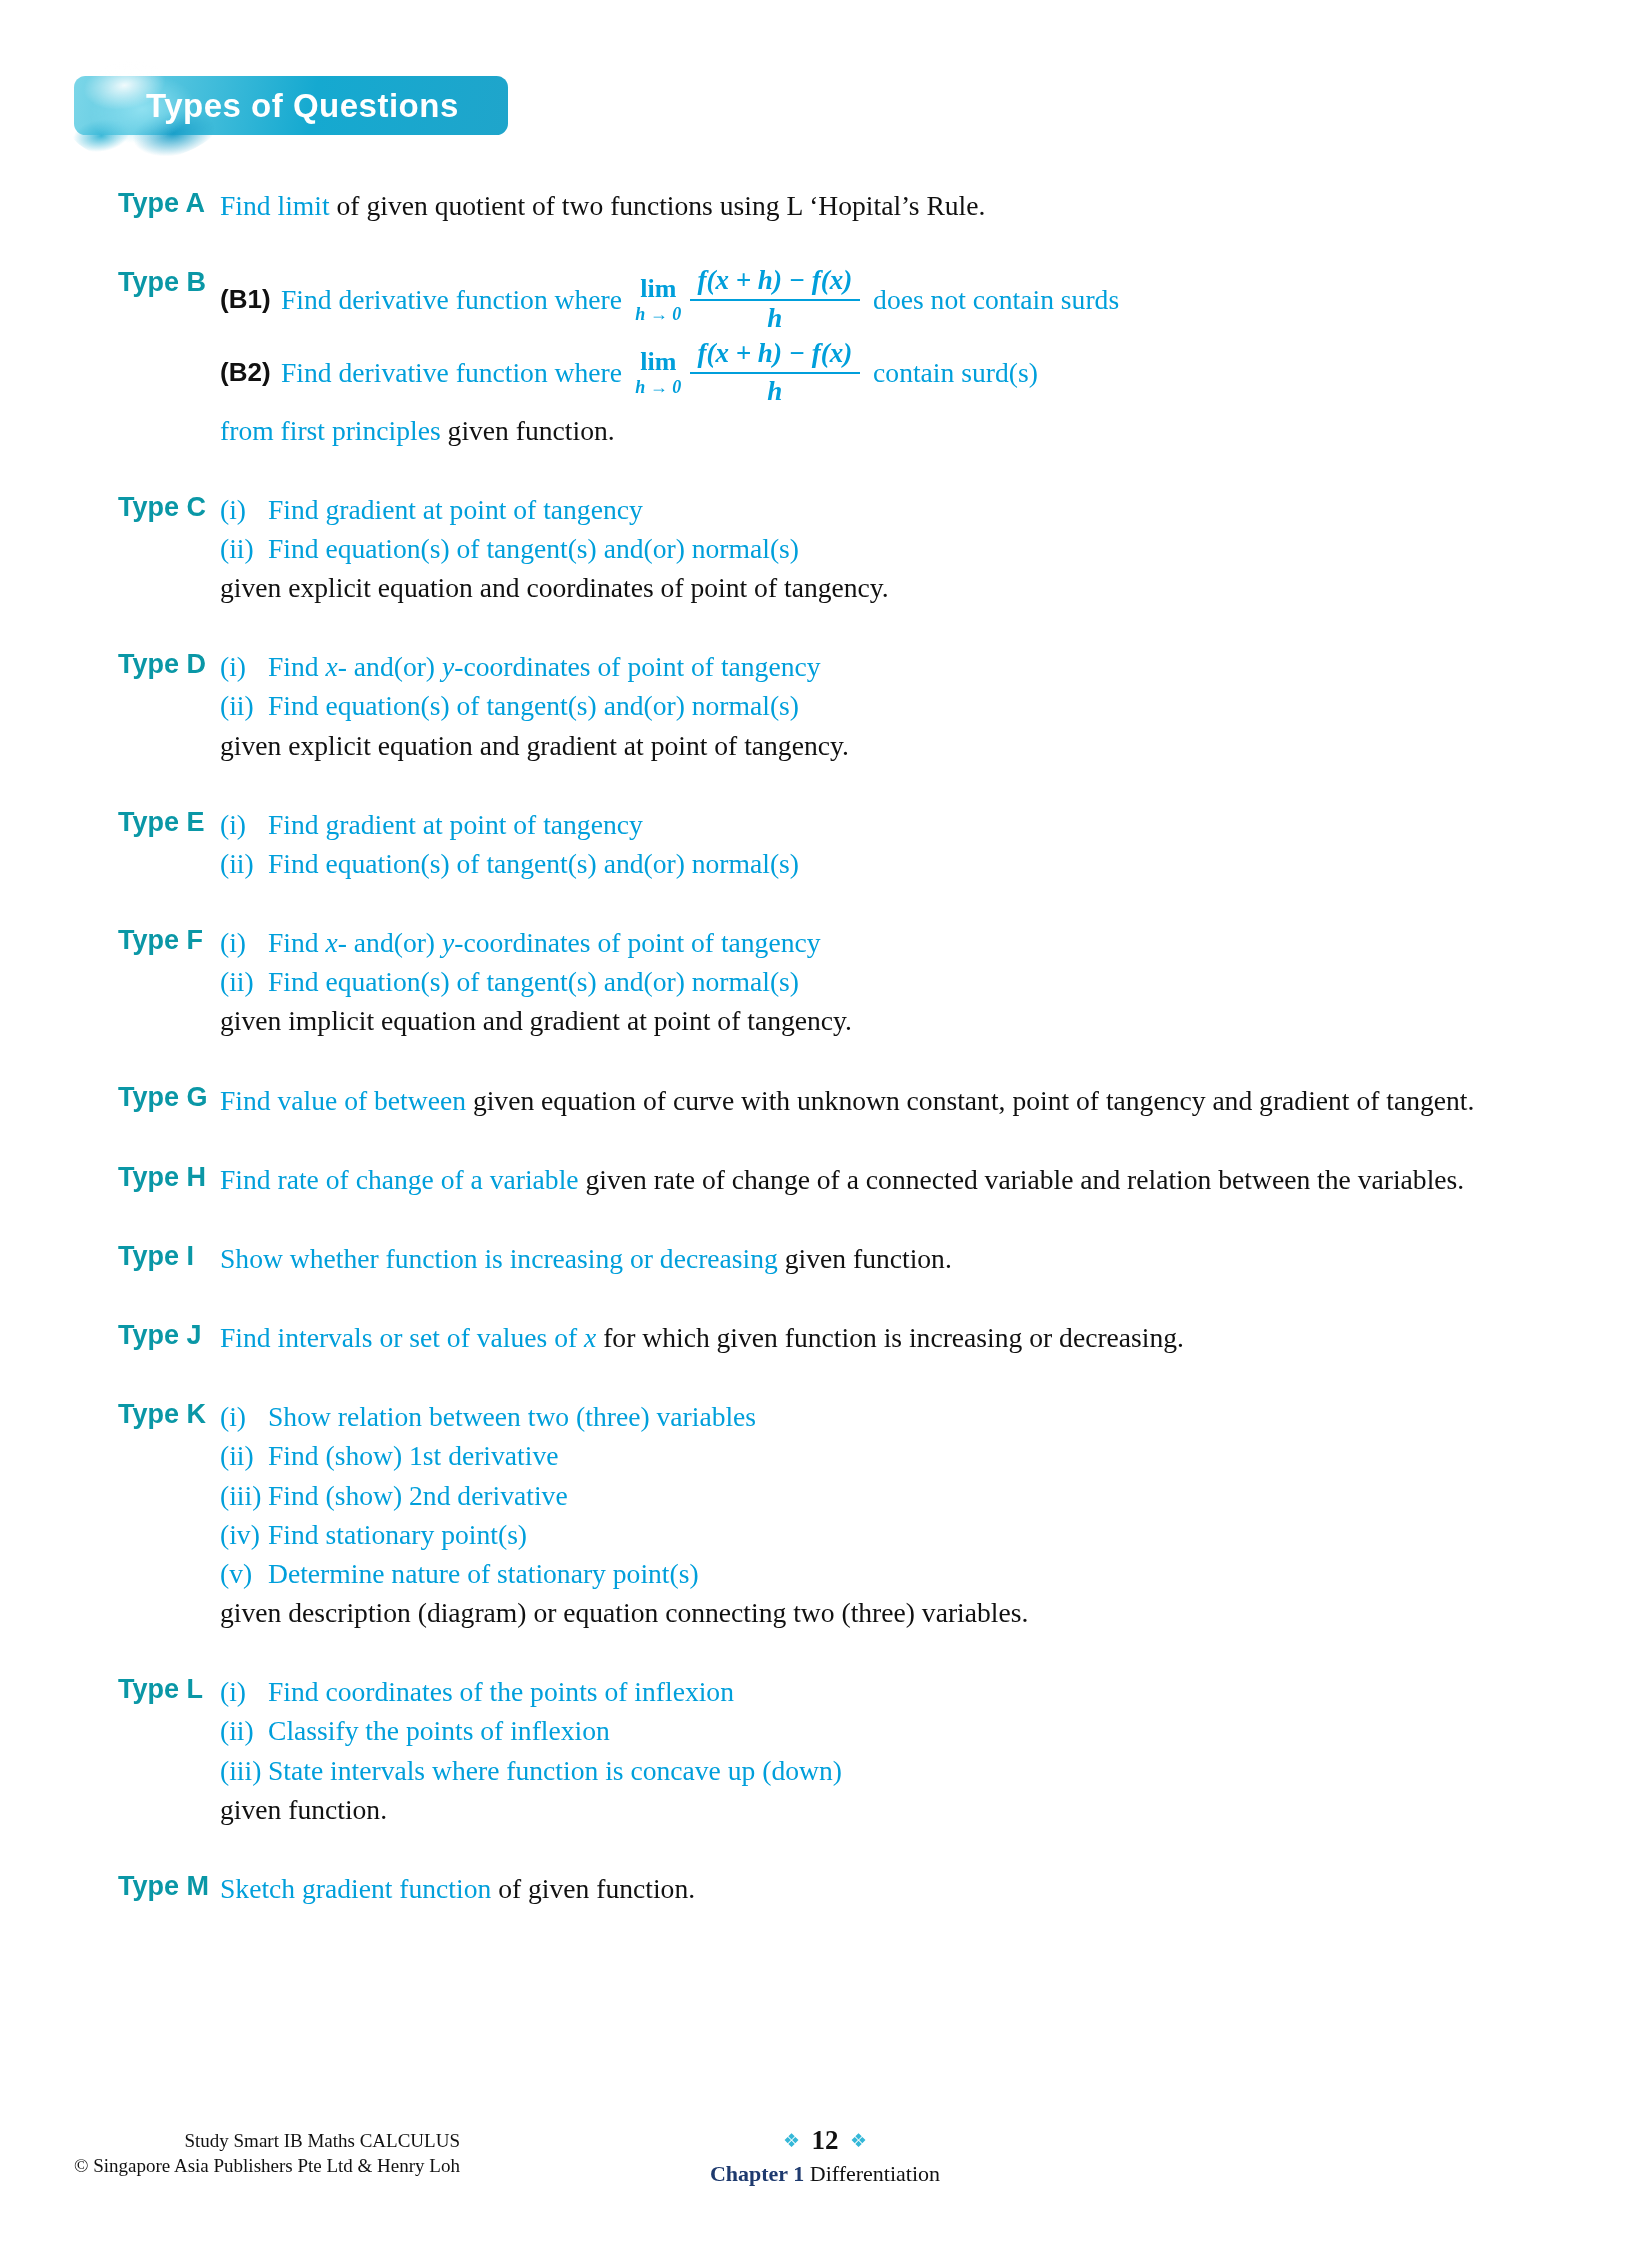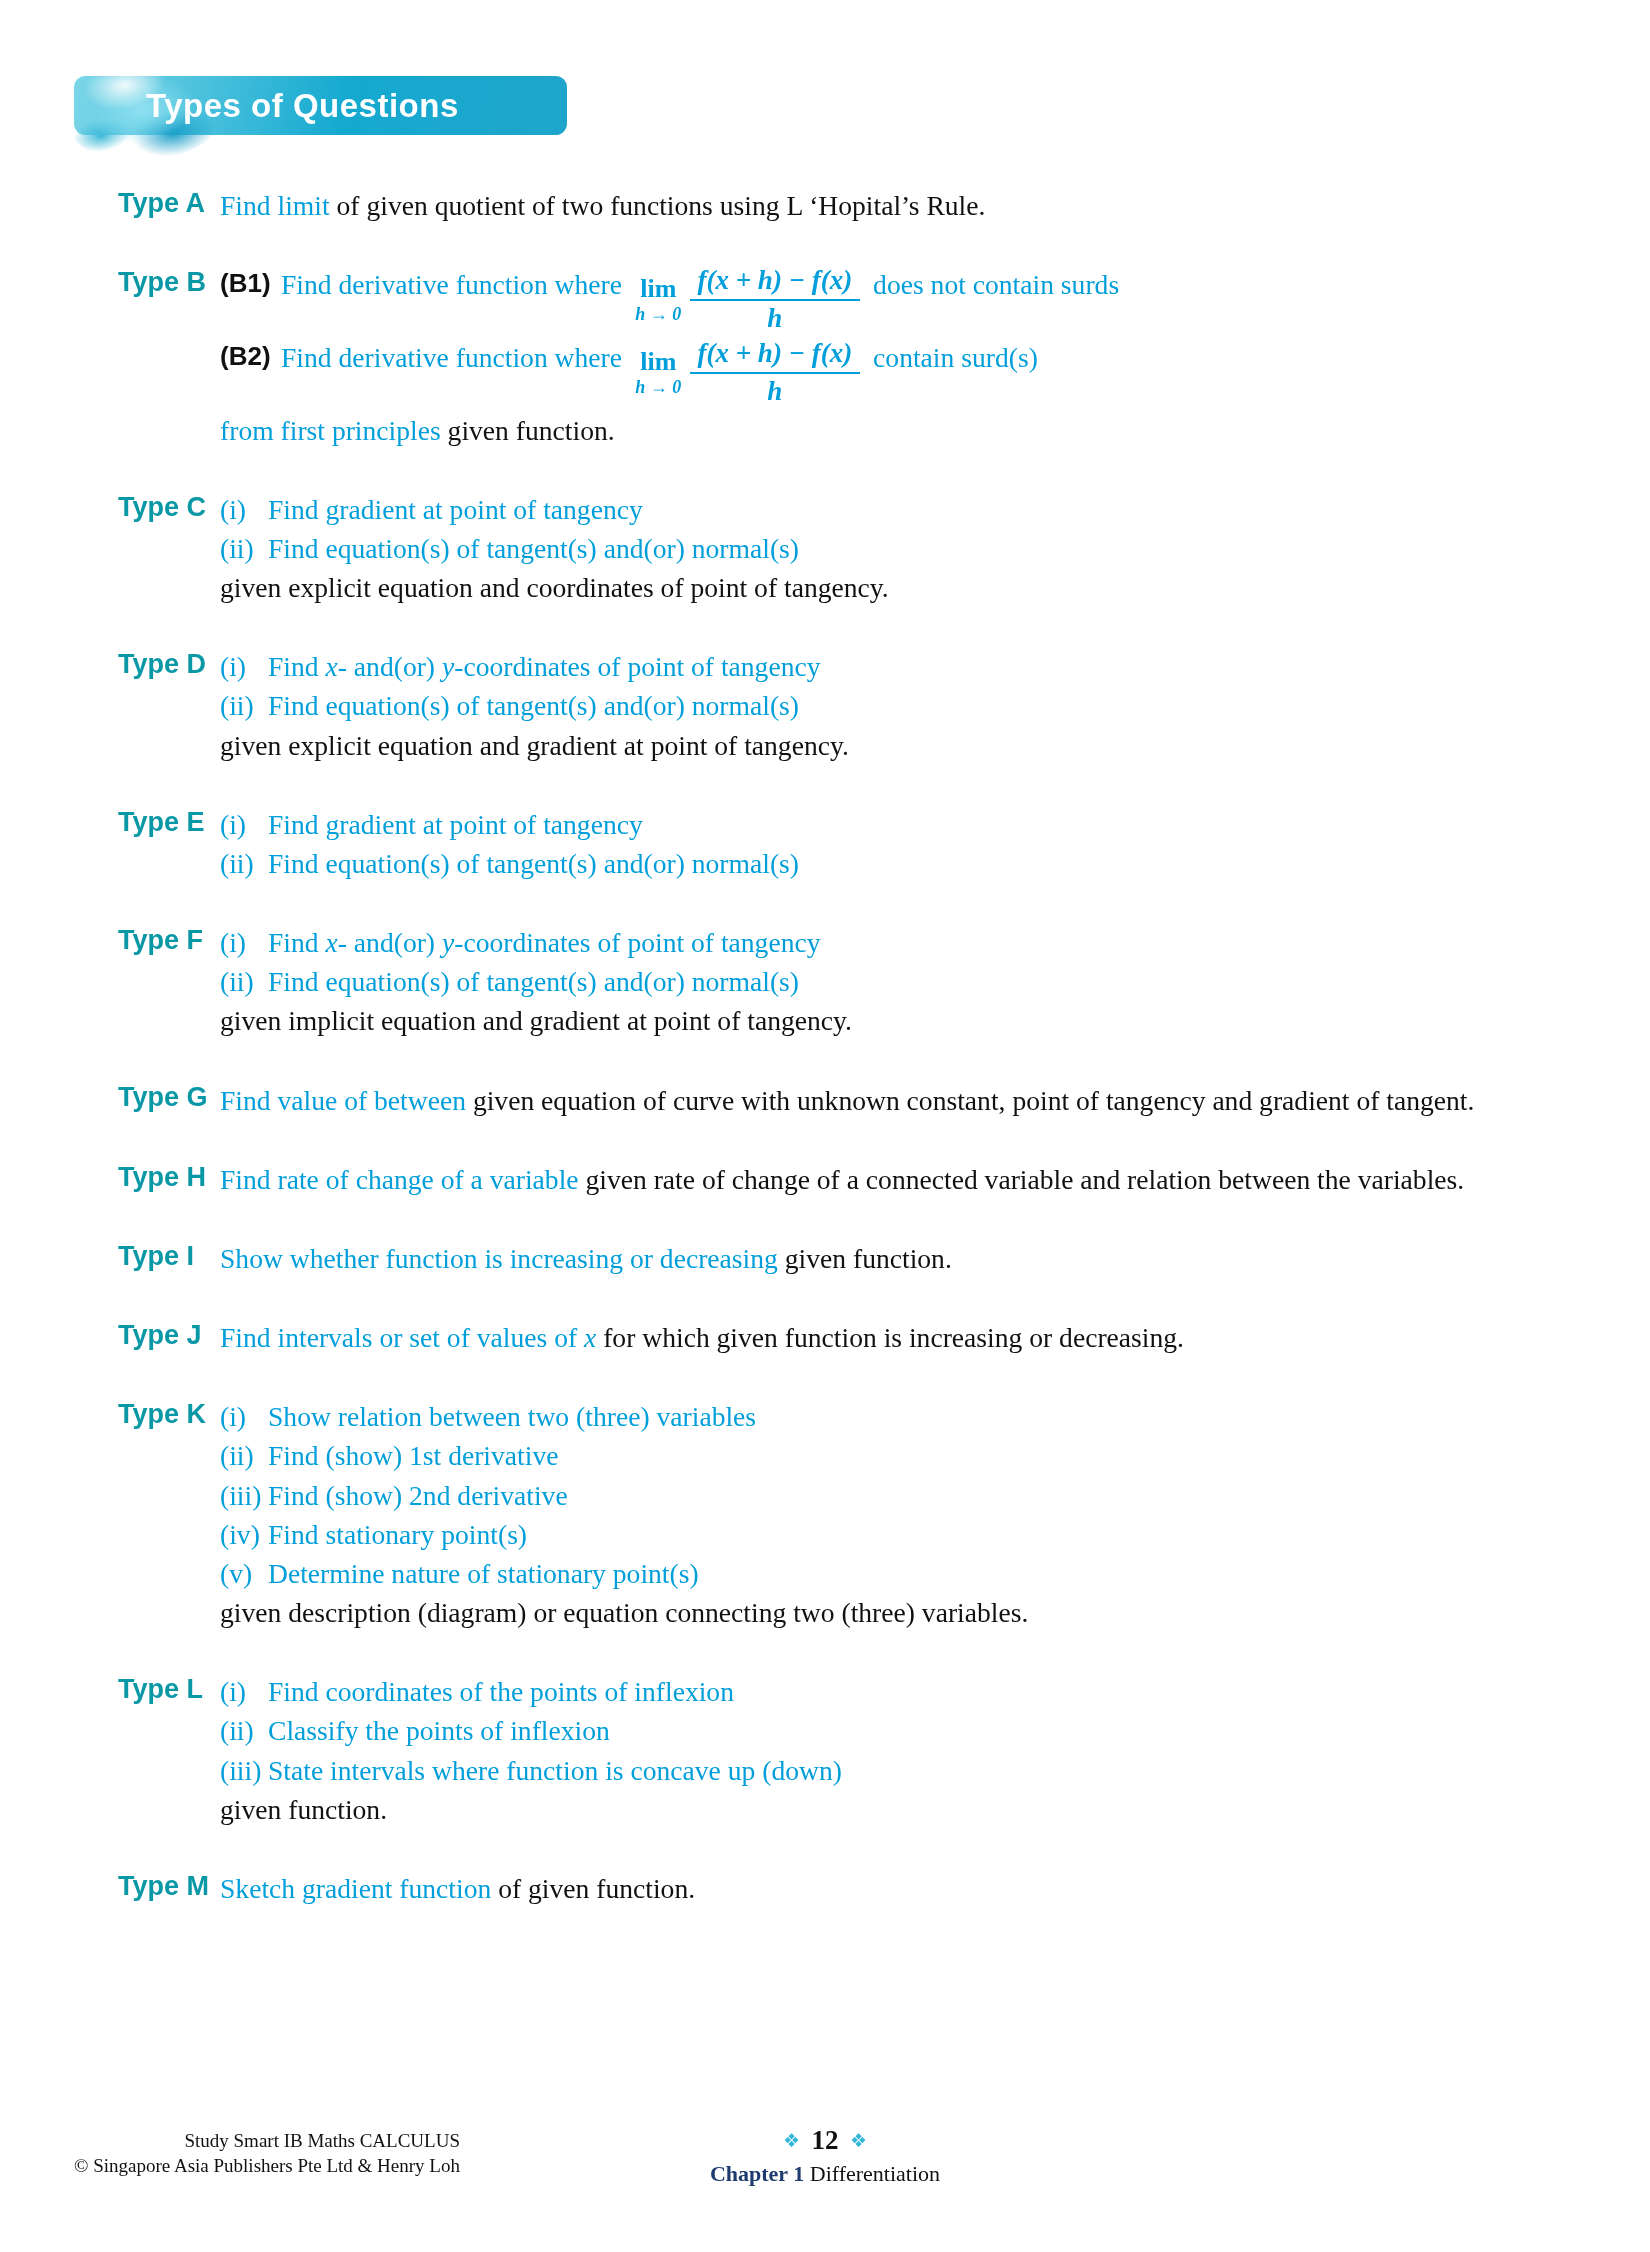--- a/index.html
+++ b/index.html
@@ -19,21 +19,21 @@
     font-size:27.6px;color:var(--ink,#111);
     display:flex;flex-direction:column;
     overflow:hidden;
   }
   .page{padding:0 86px 0 74px;}
 
   
   .banner{
     position:relative;
     margin:76px 0 51px 0;
-    width:493px;height:59px;
+    width:434px;height:59px;
     border-radius:11.4px;
     background:linear-gradient(100deg,var(--banner-light,#7bd6e8) 0%,var(--banner-dark,#15a9d0) 55%,#1fa5cb 100%);
     display:flex;align-items:center;
     padding-left:72px;
   }
   .banner-title{
     font-family:"Liberation Sans",sans-serif;
     font-weight:bold;font-size:33px;color:#ffffff;letter-spacing:0.5px;
     position:relative;z-index:2;
   }
@@ -61,21 +61,21 @@
     padding-top:1.9px;
   }
   .type-content{flex:1;max-width:1313px;line-height:1.42;}
   .hl{color:var(--cyan,#009fdb);font-weight:normal;}
   .n{color:var(--ink,#111);font-weight:normal;}
   .line{margin:0;}
   .lrow{display:flex;}
   .lnum{flex:0 0 48px;}
 
   
-  .b-row{display:flex;align-items:flex-start;margin-bottom:3.8px;white-space:nowrap;}
+  .b-row{display:flex;align-items:center;margin-bottom:3.8px;white-space:nowrap;}
   .b-tag{
     flex:0 0 61px;
     font-family:"Liberation Sans",sans-serif;
     font-weight:bold;font-size:26px;color:var(--ink,#111);
   }
   .formula{
     display:inline-flex;align-items:center;
     color:var(--cyan,#009fdb);font-weight:bold;
     margin:0 13.3px;
   }

